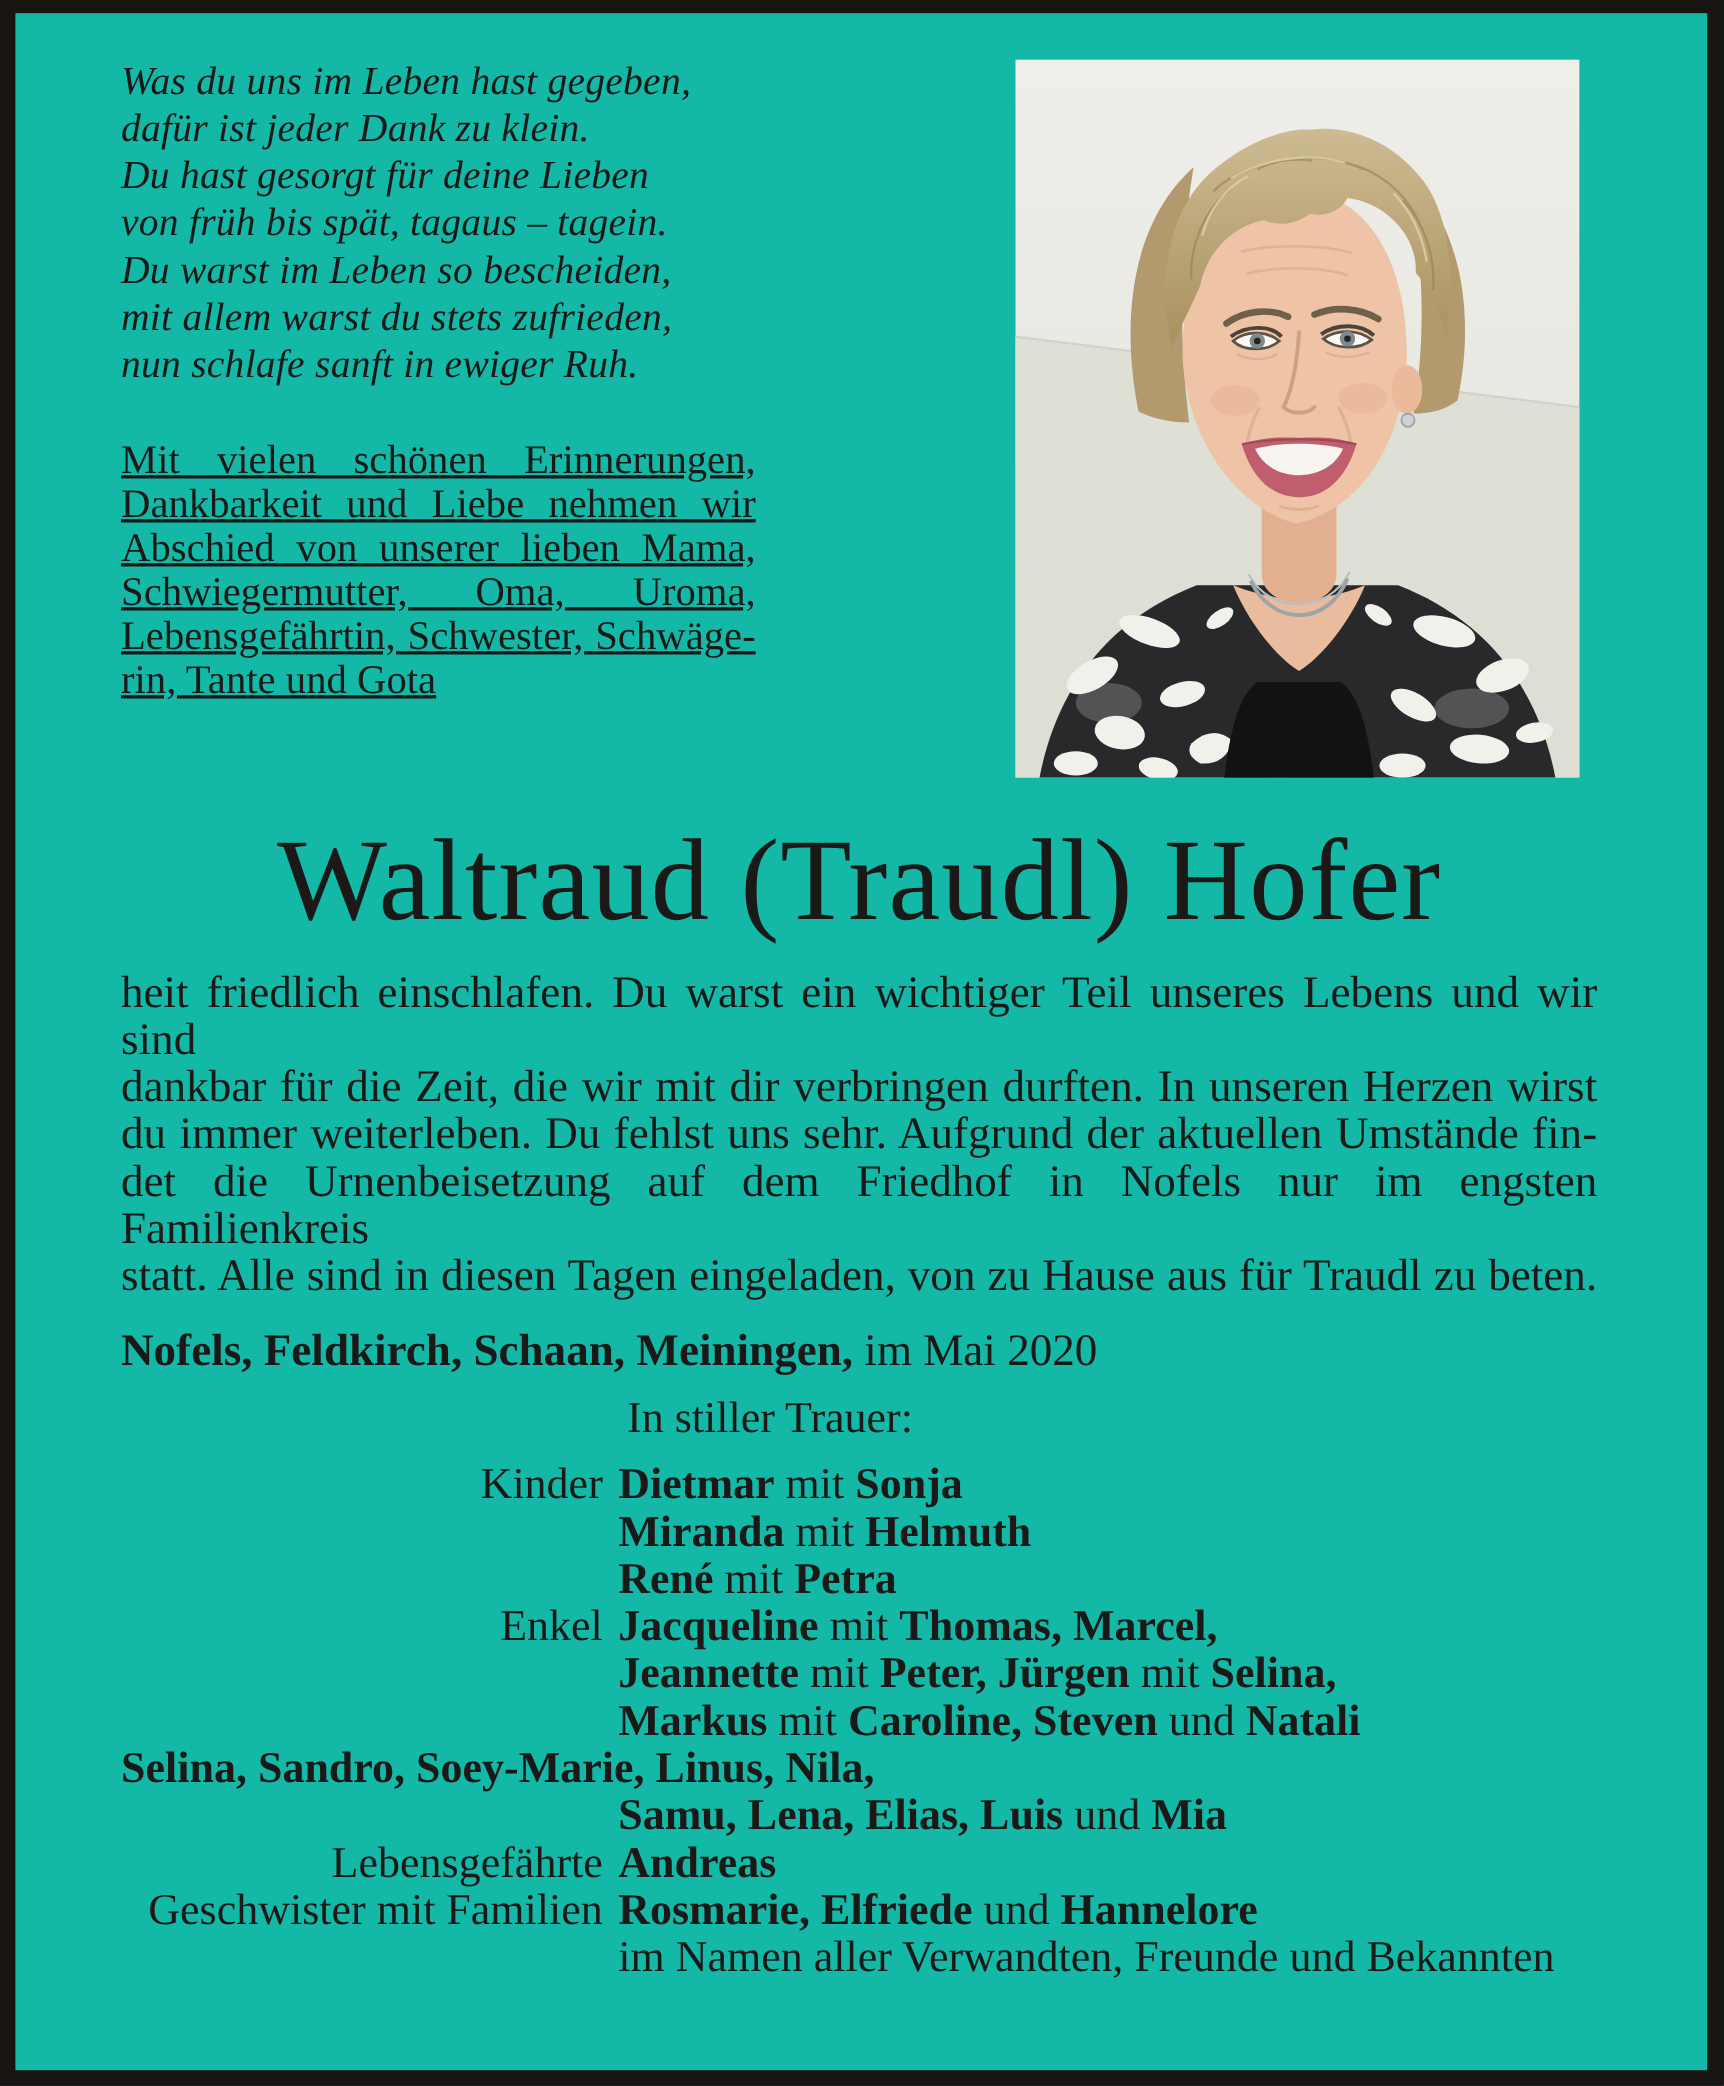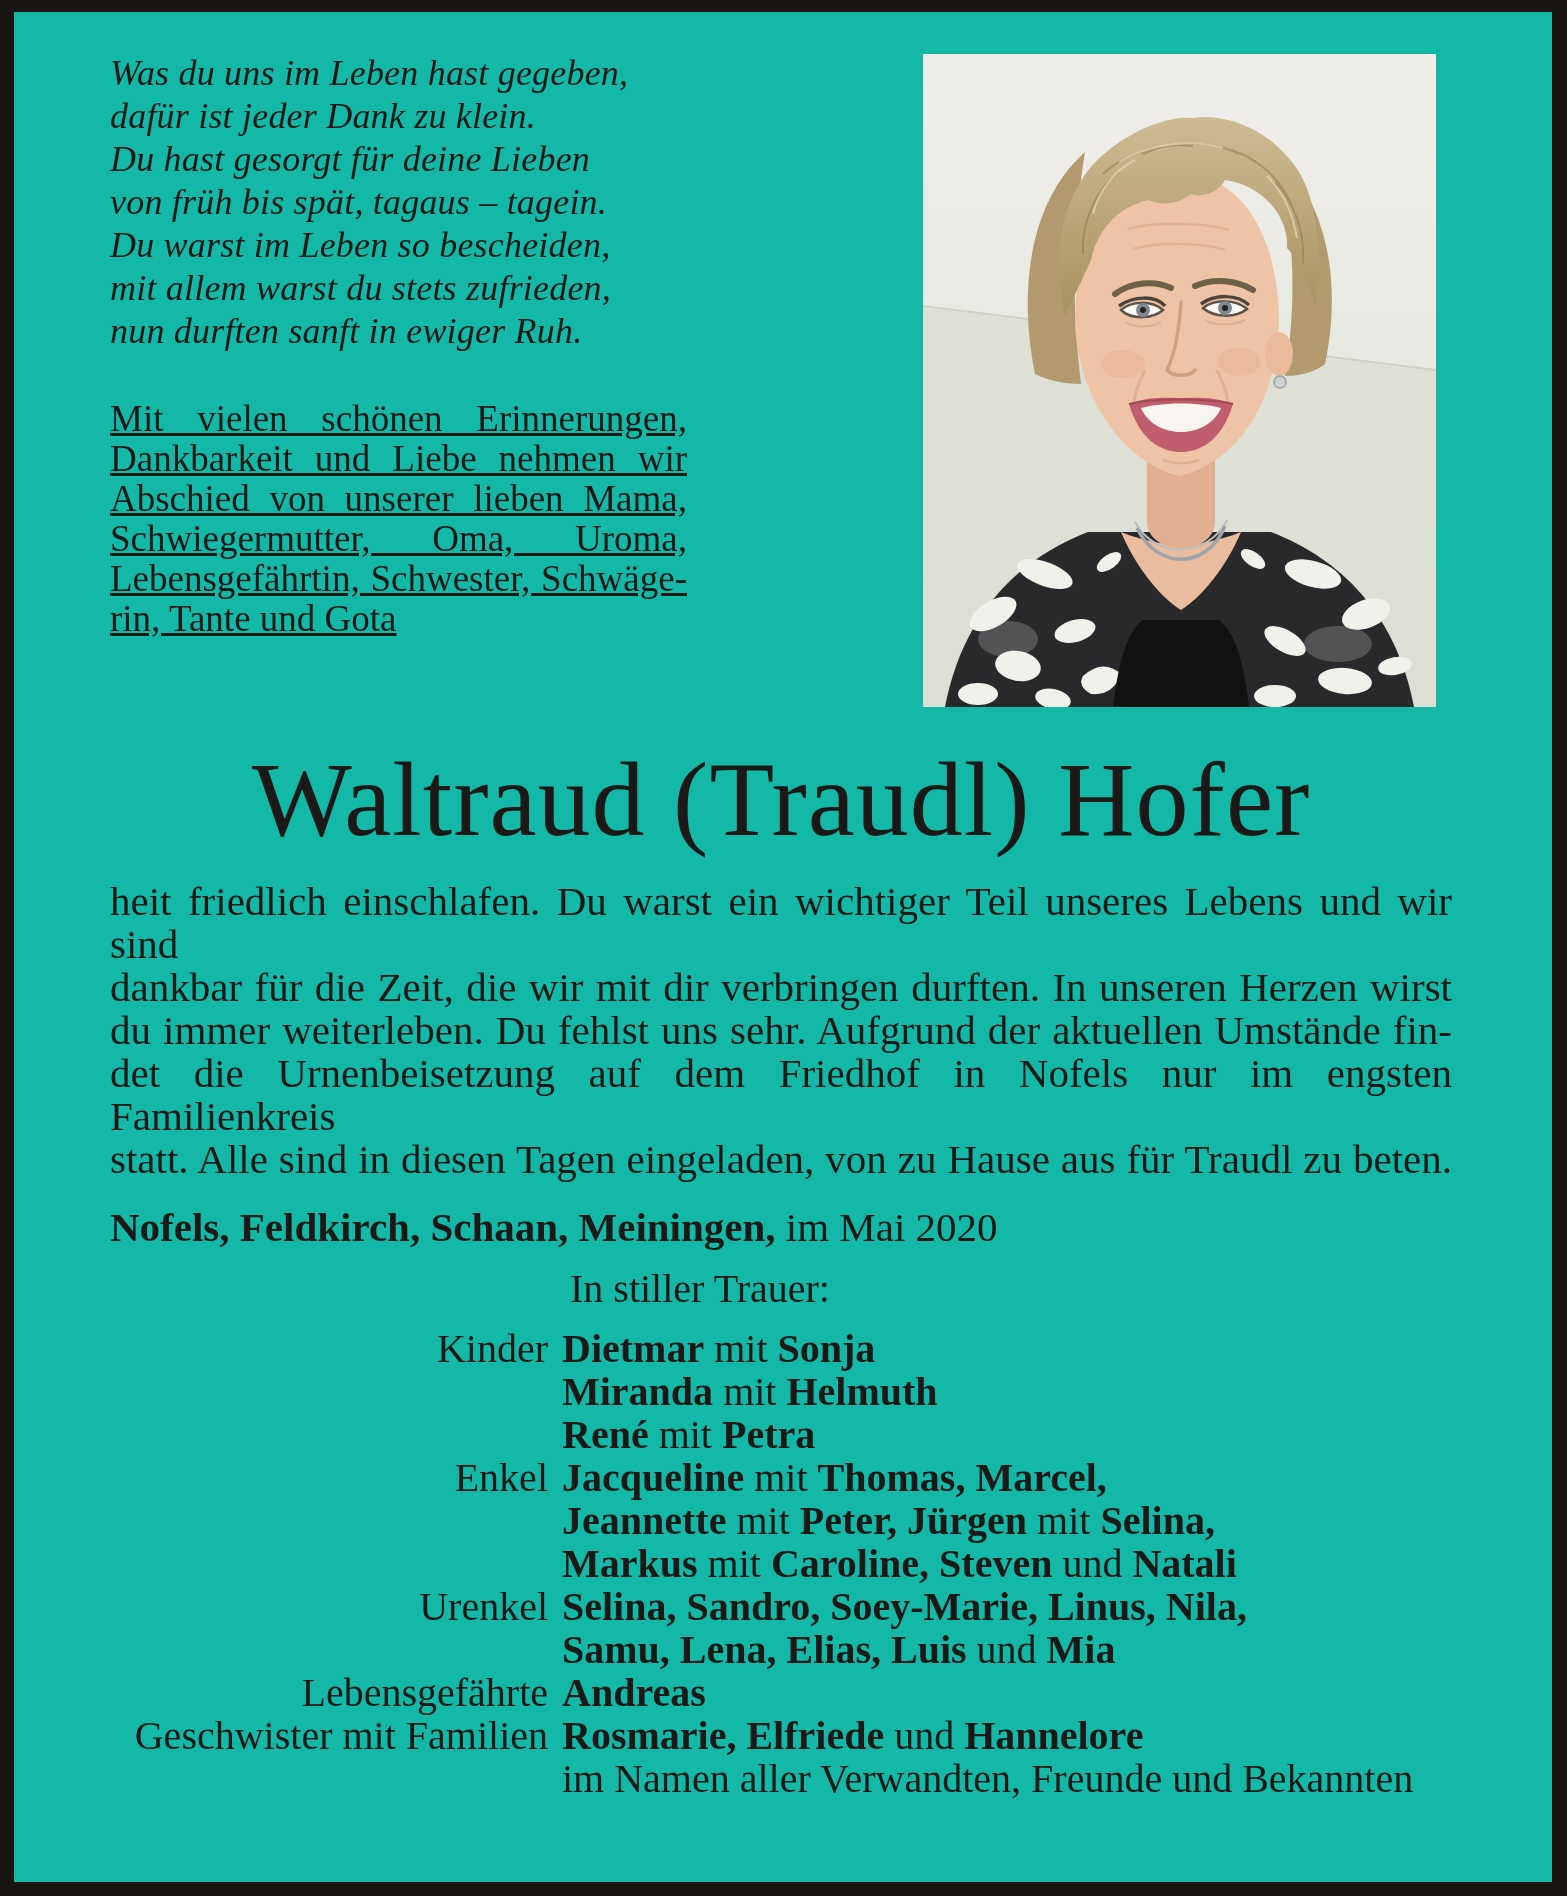--- a/index.html
+++ b/index.html
@@ -66,21 +66,21 @@
     <div class="content">
 
       <div class="top-row">
         <div class="poem">
             <div class="tline">Was du uns im Leben hast gegeben,</div>
             <div class="tline">dafür ist jeder Dank zu klein.</div>
             <div class="tline">Du hast gesorgt für deine Lieben</div>
             <div class="tline">von früh bis spät, tagaus – tagein.</div>
             <div class="tline">Du warst im Leben so bescheiden,</div>
             <div class="tline">mit allem warst du stets zufrieden,</div>
-            <div class="tline">nun durften sanft in ewiger Ruh.</div>
+            <div class="tline">nun schlafe sanft in ewiger Ruh.</div>
           </div>
         <div class="dedication">
             <div class="tline">Mit vielen schönen Erinnerungen,</div>
             <div class="tline">Dankbarkeit und Liebe nehmen wir</div>
             <div class="tline">Abschied von unserer lieben Mama,</div>
             <div class="tline">Schwiegermutter, Oma, Uroma,</div>
             <div class="tline">Lebensgefährtin, Schwester, Schwäge-</div>
             <div class="tline">rin, Tante und Gota</div>
           </div>
 
@@ -232,21 +232,20 @@
           </div>
           <div class="frow">
             <div class="frole"></div>
             <div class="fnames"><b>Jeannette</b> mit <b>Peter, Jürgen</b> mit <b>Selina,</b></div>
           </div>
           <div class="frow">
             <div class="frole"></div>
             <div class="fnames"><b>Markus</b> mit <b>Caroline, Steven</b> und <b>Natali</b></div>
           </div>
           <div class="frow">
-            <div class="frole">Urenkel</div>
             <div class="fnames"><b>Selina, Sandro, Soey-Marie, Linus, Nila,</b></div>
           </div>
           <div class="frow">
             <div class="frole"></div>
             <div class="fnames"><b>Samu, Lena, Elias, Luis</b> und <b>Mia</b></div>
           </div>
           <div class="frow">
             <div class="frole">Lebensgefährte</div>
             <div class="fnames"><b>Andreas</b></div>
           </div>

